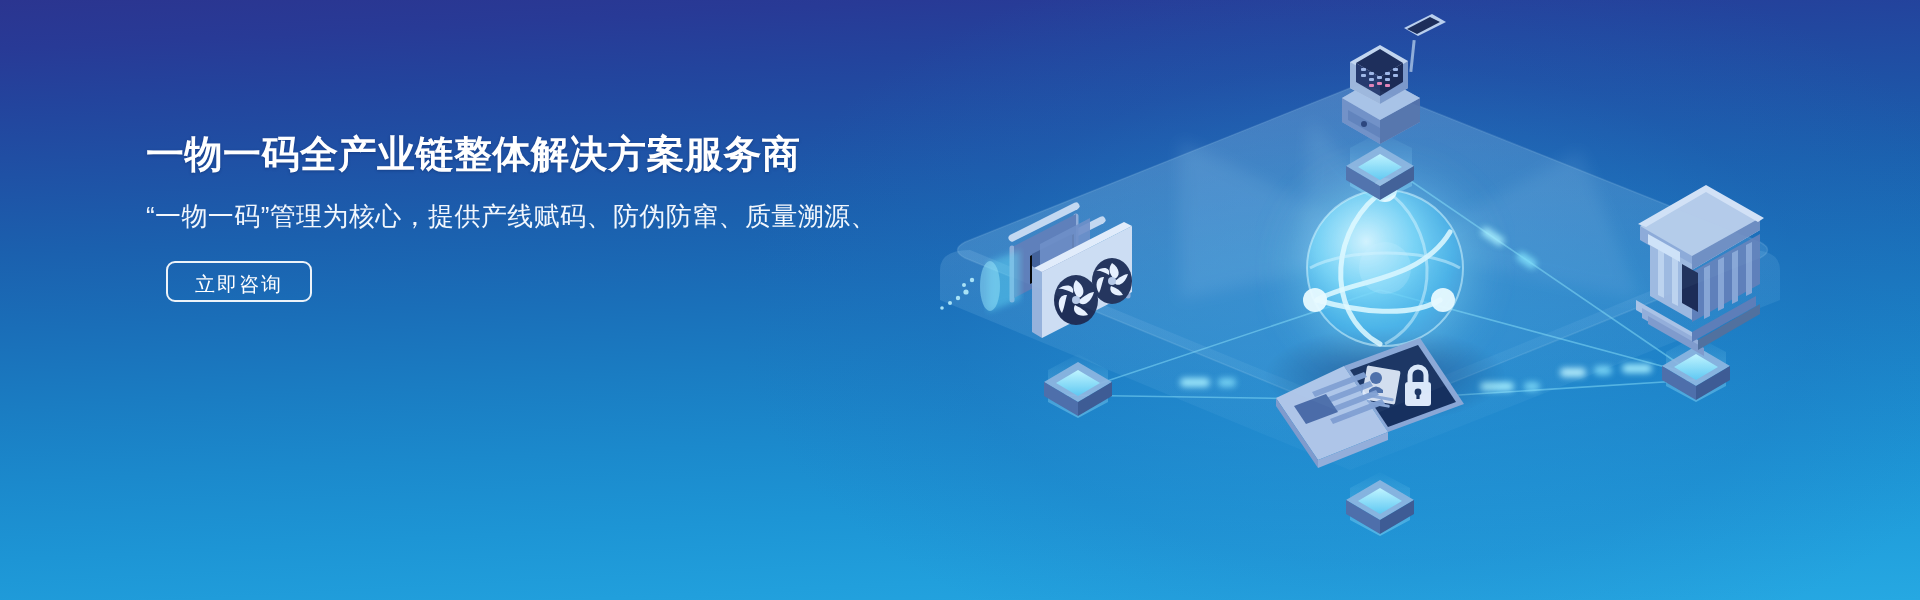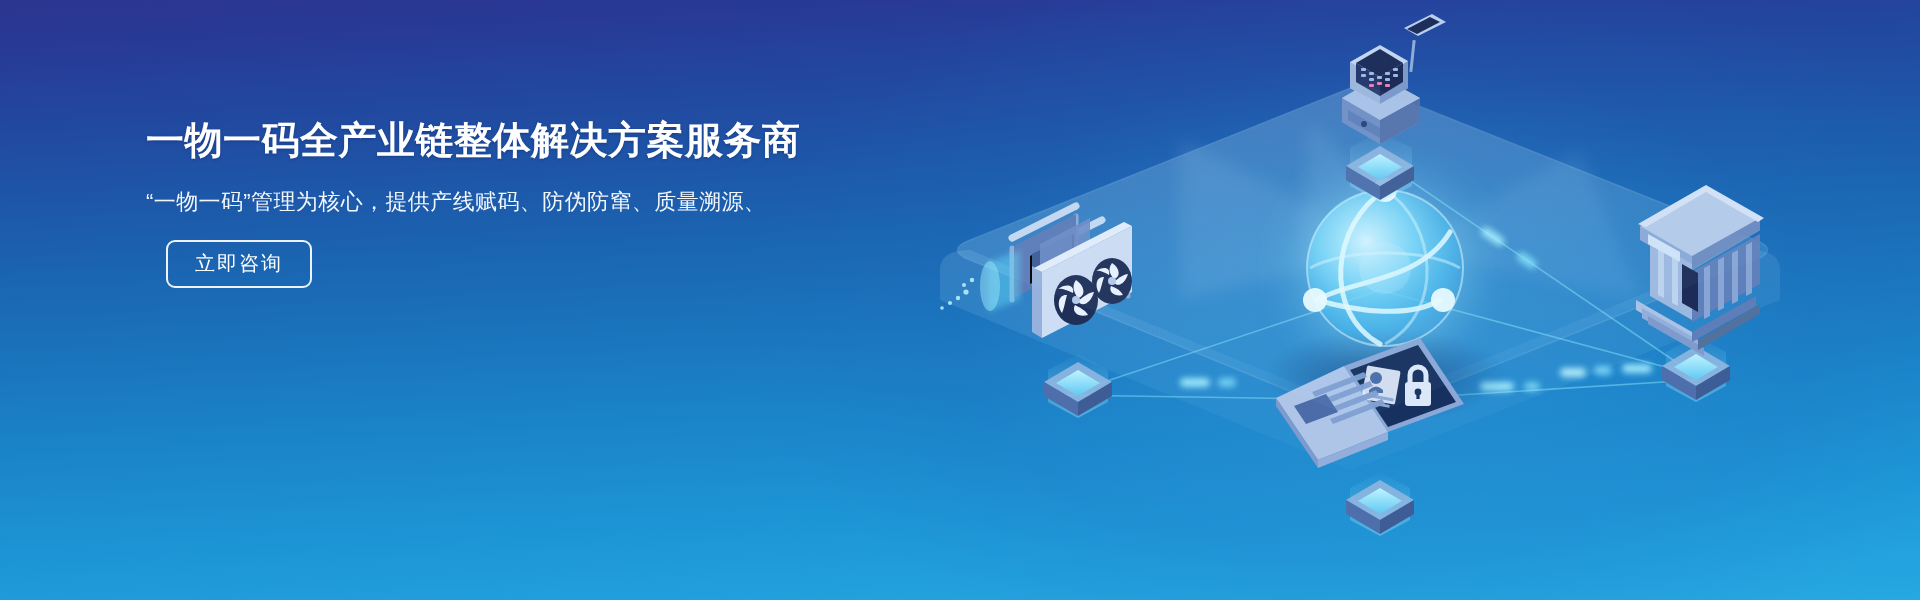--- a/index.html
+++ b/index.html
@@ -27,48 +27,48 @@
         #1b89cc 69%,
         #1d95d5 80%,
         #219fdc 90%,
         #26a8e2 100%);
   }
 
   
   .copy {
     position: absolute;
     left: 146px;
-    top: 120px;
+    top: 134px;
     width: 760px;
   }
   .headline {
     margin: 0;
     color: #ffffff;
     font-size: 38px;
     font-weight: bold;
     letter-spacing: 0.5px;
     line-height: 1.1;
     text-shadow: 0 1px 3px rgba(10,30,80,0.35);
     white-space: nowrap;
   }
   .sublines {
     margin-top: 23px;
   }
   .subline {
     color: #f2f7fd;
-    font-size: 22px;
+    font-size: 26px;
     line-height: 34px;
     letter-spacing: 0.4px;
     white-space: nowrap;
   }
   .cta {
     display: inline-block;
-    margin-top: 21px;
+    margin-top: 28px;
     margin-left: 20px;
-    padding: 11px 27px 13px;
+    padding: 11px 27px 6px;
     border: 2px solid rgba(255,255,255,0.92);
     border-radius: 9px;
     color: #ffffff;
     font-size: 20px;
     letter-spacing: 2px;
     background: transparent;
     cursor: pointer;
     line-height: 1;
   }
 

